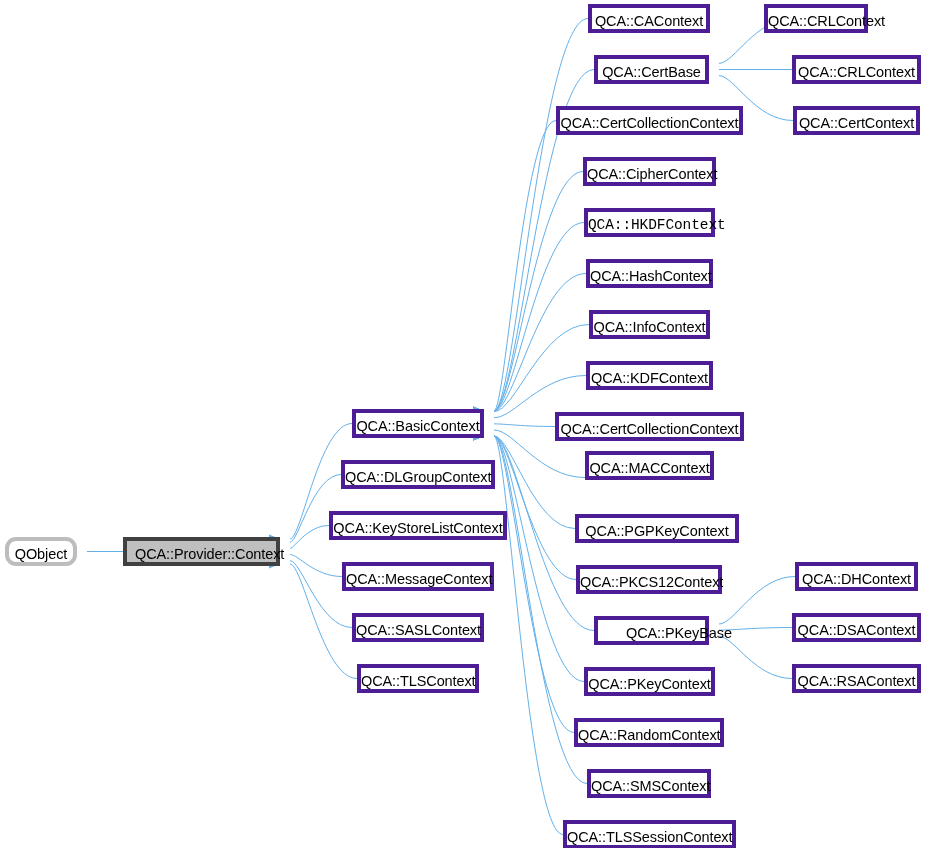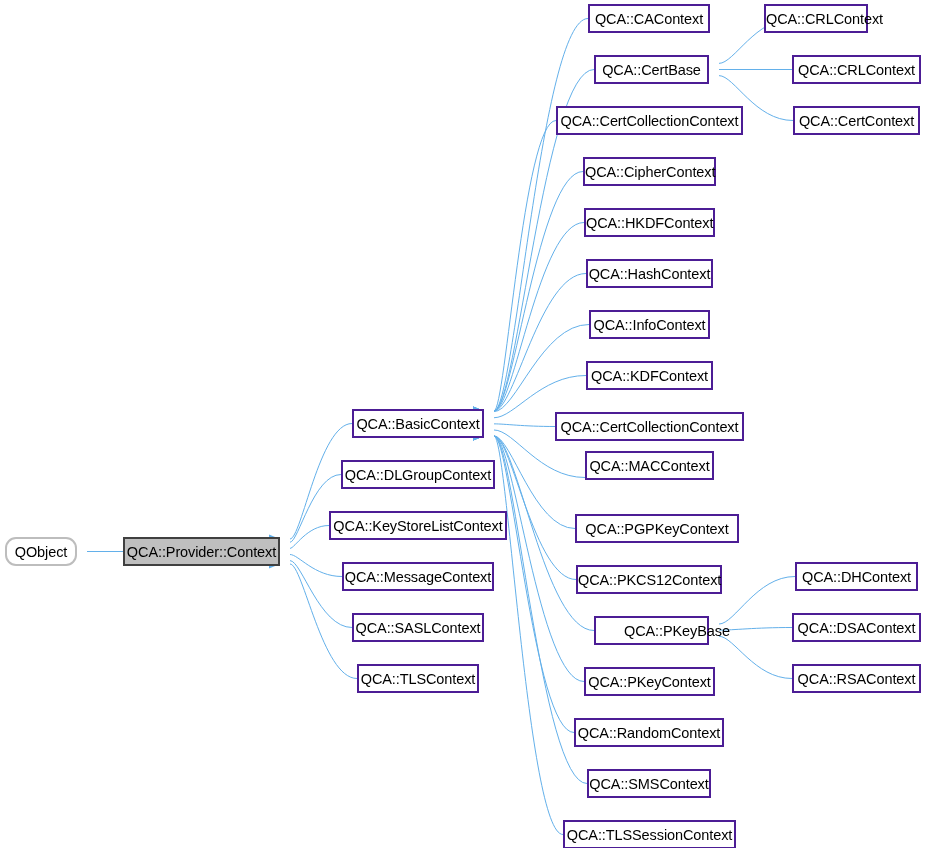--- a/index.html
+++ b/index.html
@@ -22,32 +22,33 @@
     left: 0;
     top: 0;
     width: 927px;
     height: 848px;
     pointer-events: none;
   }
   .node {
     position: absolute;
     box-sizing: border-box;
     height: 29px;
-    border: 2px solid #4c1d95;
+    border: 4px solid #4c1d95;
     background: #ffffff;
     color: #000000;
     font-size: 14.5px;
     line-height: 27px;
     text-align: center;
     white-space: nowrap;
     letter-spacing: -0.1px;
   }
   .node.root {
     background: #bfbfbf;
     border-color: #404040;
+    padding-left: 8px;
   }
   .node.ext {
     border-color: #bdbdbd;
   }
 </style>
 </head>
 <body>
 
 <div id="diagram">
   <svg id="edge-layer" width="927" height="848" viewBox="0 0 927 848">
@@ -118,21 +119,21 @@
       <div class="node" style="left: 352px; top: 409px; width: 132px;">QCA::BasicContext</div>
       <div class="node" style="left: 341px; top: 460px; width: 154px; text-align: center;">QCA::DLGroupContext</div>
       <div class="node" style="left: 329px; top: 511px; width: 178px;">QCA::KeyStoreListContext</div>
       <div class="node" style="left: 342px; top: 562px; width: 152px;">QCA::MessageContext</div>
       <div class="node" style="left: 352px; top: 613px; width: 132px;">QCA::SASLContext</div>
       <div class="node" style="left: 357px; top: 664px; width: 122px;">QCA::TLSContext</div>
       <div class="node" style="left: 588px; top: 4px; width: 122px;">QCA::CAContext</div>
       <div class="node" style="left: 594px; top: 55px; width: 115px;">QCA::CertBase</div>
       <div class="node" style="left: 556px; top: 106px; width: 187px;">QCA::CertCollectionContext</div>
       <div class="node" style="left: 583px; top: 157px; width: 133px;">QCA::CipherContext</div>
-      <div class="node" style="left: 584px; top: 208px; width: 131px;">QCA::HKDFContext</div>
+      <div class="node" style="left: 584px; top: 208px; width: 131px; font-family: Liberation Mono, monospace;">QCA::HKDFContext</div>
       <div class="node" style="left: 586px; top: 259px; width: 127px;">QCA::HashContext</div>
       <div class="node" style="left: 589px; top: 310px; width: 121px;">QCA::InfoContext</div>
       <div class="node" style="left: 586px; top: 361px; width: 127px;">QCA::KDFContext</div>
       <div class="node" style="left: 555px; top: 412px; width: 189px;">QCA::CertCollectionContext</div>
       <div class="node" style="left: 585px; top: 451px; width: 129px;">QCA::MACContext</div>
       <div class="node" style="left: 575px; top: 514px; width: 164px;">QCA::PGPKeyContext</div>
       <div class="node" style="left: 576px; top: 565px; width: 146px;">QCA::PKCS12Context</div>
       <div class="node" style="left: 594px; top: 616px; width: 115px; padding-left: 28px;">QCA::PKeyBase</div>
       <div class="node" style="left: 584px; top: 667px; width: 131px;">QCA::PKeyContext</div>
       <div class="node" style="left: 574px; top: 718px; width: 150px;">QCA::RandomContext</div>

